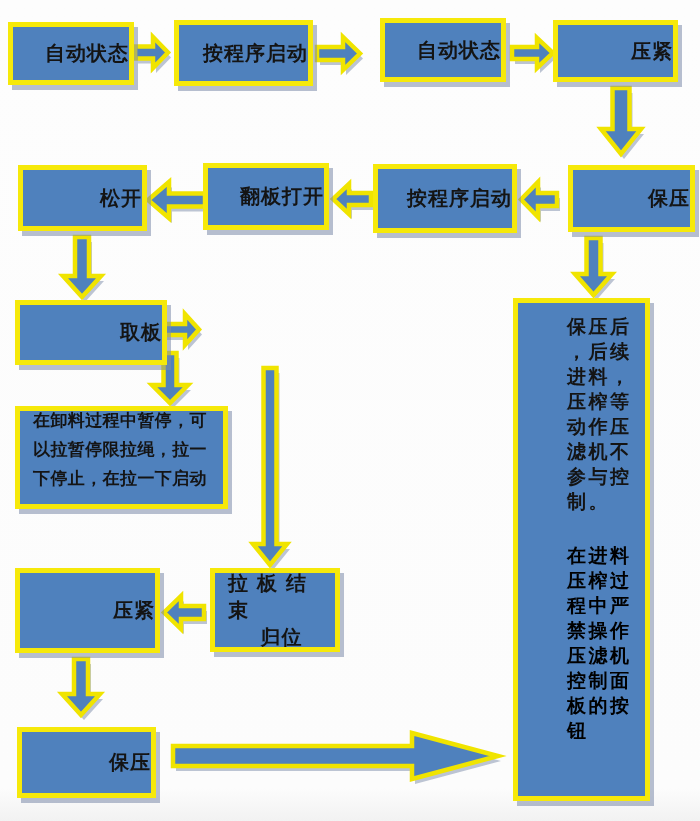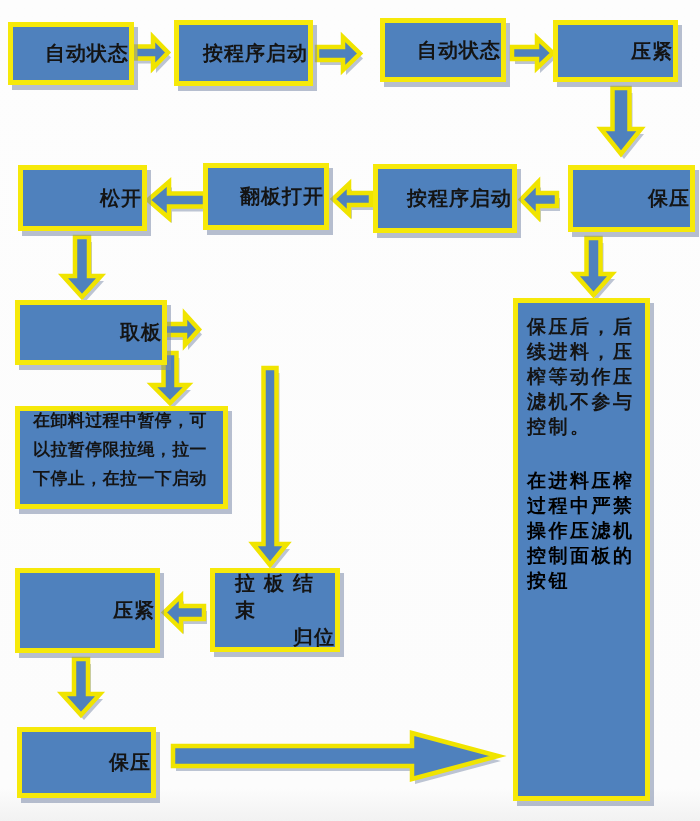--- a/index.html
+++ b/index.html
@@ -36,39 +36,40 @@
     justify-content: flex-start;
     text-align: left;
   }
   .note .lbl {
     letter-spacing: 0.4px;
     line-break: anywhere;
     word-break: break-all;
   }
   .col {
     flex-direction: column;
-    align-items: flex-end;
+    align-items: center;
     justify-content: center;
-    padding-left: 20px;
+    padding-left: 13px;
   }
   .col .line1 { letter-spacing: 9px; line-height: 27px; }
   .col .line2 { letter-spacing: 1px; line-height: 27px; }
   .bigbox {
     flex-direction: column;
     align-items: flex-start;
     justify-content: flex-start;
     padding: 11px 9px;
     font-size: 19px;
     line-height: 25px;
   }
   .bb-black, .bb-red {
     letter-spacing: 2.5px;
     line-break: anywhere;
     word-break: break-all;
     text-align: left;
+    margin-left: 40px;
   }
   .bb-red { color: #000000; margin-top: 29px; }
   .arrow { position: absolute; z-index: 1; }
   .arrow svg { overflow: visible; display: block; }
 </style>
 </head>
 <body>
 
 <div class="canvas">
 

